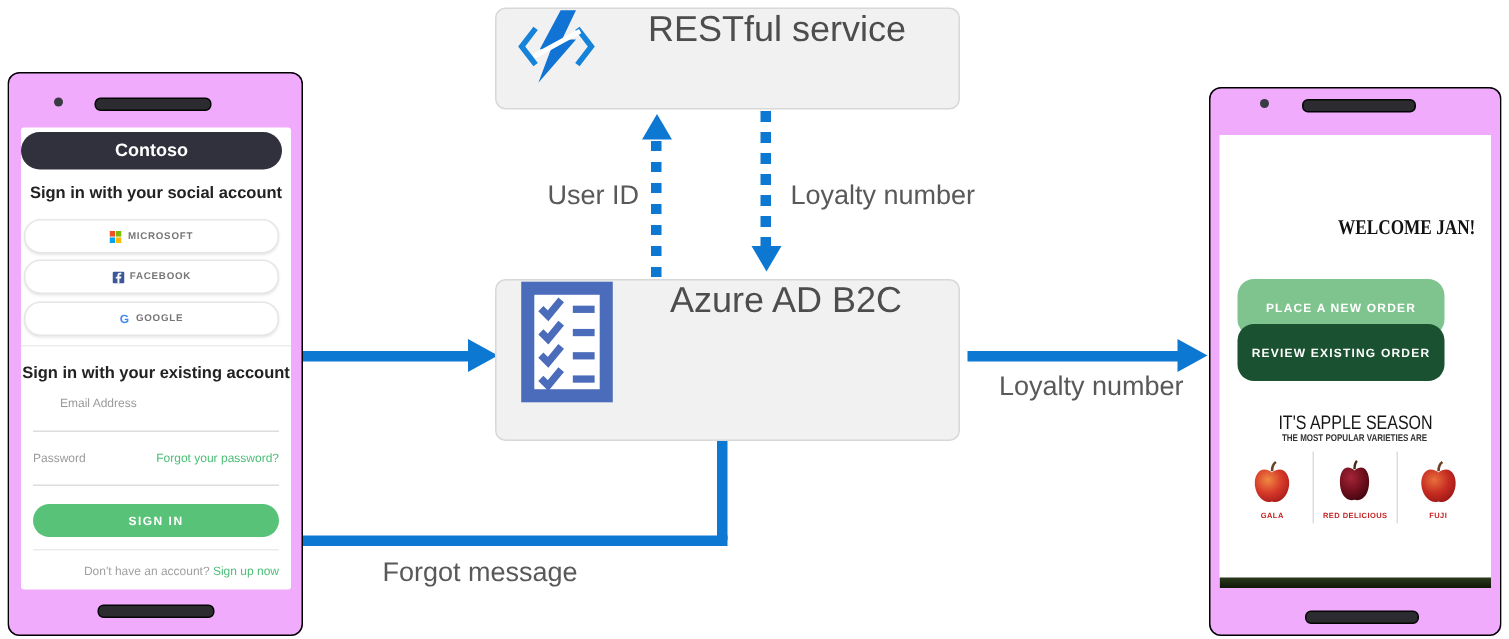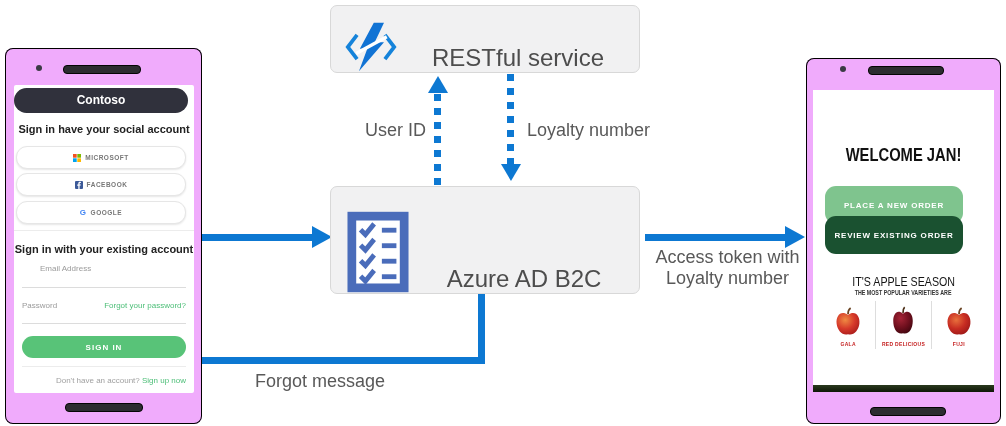--- a/index.html
+++ b/index.html
@@ -1,21 +1,21 @@
 <!DOCTYPE html>
 <html><head>
 <meta charset="utf-8">
 <style>
   html,body{margin:0;padding:0;background:#fff;}
   .canvas{position:relative;width:1006px;height:426px;background:#fff;overflow:hidden;
           font-family:"Liberation Sans",sans-serif;}
 
   
   .dbox{position:absolute;background:#f1f1f2;border:1px solid #d8d8d8;border-radius:7px;
-        display:flex;align-items:flex-end;box-sizing:border-box;}
+        display:flex;align-items:flex-start;box-sizing:border-box;}
   .dbox .dbox-label{flex:1;text-align:center;color:#4d4d4d;font-size:24px;}
   .rest-box{left:330px;top:5px;width:310px;height:68px;padding-left:14px;}
   .b2c-box{left:330px;top:186px;width:310px;height:108px;padding-left:16px;}
 
   
   .aline{position:absolute;background:#0d78d2;}
   .dashv{position:absolute;width:7px;
          background-image:repeating-linear-gradient(to bottom,#0d78d2 0 7px,transparent 7px 14px);}
   .head-right{position:absolute;width:0;height:0;border-top:11px solid transparent;
               border-bottom:11px solid transparent;border-left:20px solid #0d78d2;}
@@ -46,22 +46,22 @@
   .fld-label{position:absolute;font-size:8px;color:#9a9a9a;}
   .fld-line{position:absolute;left:8px;width:164px;height:1px;background:#dcdcdc;}
   .link-green{color:#4cbe77;}
   .signin-btn{position:absolute;left:8px;top:251px;width:164px;height:22px;border-radius:11px;
               background:#58c378;color:#fff;font-size:8px;font-weight:bold;letter-spacing:1px;
               display:flex;align-items:center;justify-content:center;border:none;}
   .signup-row{position:absolute;right:8px;top:291px;font-size:8px;color:#a0a0a0;}
 
   
   .cond{display:inline-block;transform:scaleX(.82);transform-origin:center;white-space:nowrap;}
-  .welcome{position:absolute;left:0;top:55px;width:100%;text-align:center;font-size:18px;
-           font-weight:bold;color:#111;}
+  .welcome{position:absolute;left:0;top:55px;width:100%;text-align:right;font-size:14px;
+           font-weight:bold;color:#111;font-family:Liberation Serif, serif;}
   .order-btn{position:absolute;left:12px;width:138px;height:38px;border-radius:11px;border:none;
              color:#fff;font-size:8px;font-weight:bold;letter-spacing:.8px;
              display:flex;align-items:center;justify-content:center;}
   .season-title{position:absolute;left:0;top:184px;width:100%;text-align:center;font-size:13px;
                 font-weight:normal;color:#151515;}
   .season-sub{position:absolute;left:0;top:199px;width:100%;text-align:center;font-size:6.5px;
               font-weight:bold;color:#333;}
   .gallery{position:absolute;left:8px;top:211px;width:165px;height:48px;display:flex;}
   .gal-col{flex:1;display:flex;flex-direction:column;align-items:center;justify-content:flex-end;
            padding-bottom:2px;}
@@ -87,21 +87,20 @@
   <div class="aline" style="left:645px;top:234px;width:141px;height:7px;"></div>
   <div class="head-right" style="left:785px;top:226px;"></div>
 
   <div class="aline" style="left:478px;top:294px;width:7px;height:66px;"></div>
   <div class="aline" style="left:200px;top:357px;width:285px;height:7px;"></div>
 
   <div class="flow-label" style="left:340px;top:120px;width:86px;text-align:right;">User ID</div>
   <div class="flow-label" style="left:527px;top:120px;">Loyalty number</div>
   <div class="flow-label" style="left:228px;top:371px;width:184px;text-align:center;">Forgot message</div>
   <div class="flow-label" style="left:645px;top:247px;width:165px;text-align:center;line-height:21px;">
-    <span style="display:block;">Access token with</span>
     <span style="display:block;">Loyalty number</span>
   </div>
 
   <div class="dbox rest-box">
     <svg width="52" height="50" viewBox="0 0 56 52">
       <polyline points="13,13 3,26 13,39" fill="none" stroke="#1583da" stroke-width="4"></polyline>
       <polyline points="43,13 53,26 43,39" fill="none" stroke="#1583da" stroke-width="4"></polyline>
       <path d="M31 0 L16 28 H24 L15 52 L42 21 H32 L42 0 Z" fill="#1173d4"></path>
       <line x1="12" y1="33" x2="45" y2="15" stroke="#ffffff" stroke-width="3.5"></line>
     </svg>
@@ -128,21 +127,21 @@
   </div>
 
   <div class="phone" style="left:5px;top:48px;width:197px;height:376px;">
     <div class="cam" style="left:31px;top:17px;"></div>
     <div class="spk" style="left:58px;top:17px;width:76px;"></div>
     <div class="spk" style="left:60px;top:355px;width:76px;"></div>
 
     <div class="screen" style="left:9px;top:37px;width:180px;height:308px;border-radius:2px;">
       <div class="contoso-bar">Contoso</div>
 
-      <div class="heading-sm" style="top:38px;">Sign in have your social account</div>
+      <div class="heading-sm" style="top:38px;">Sign in with your social account</div>
 
       <div class="social-btn" style="top:61px;">
         <svg width="8" height="8" viewBox="0 0 8 8">
           <rect x="0" y="0" width="3.7" height="3.7" fill="#f25022"></rect>
             <rect x="4.3" y="0" width="3.7" height="3.7" fill="#7fba00"></rect>
           <rect x="0" y="4.3" width="3.7" height="3.7" fill="#00a4ef"></rect>
             <rect x="4.3" y="4.3" width="3.7" height="3.7" fill="#ffb900"></rect>
         </svg>
         <span>MICROSOFT</span>
       </div>

